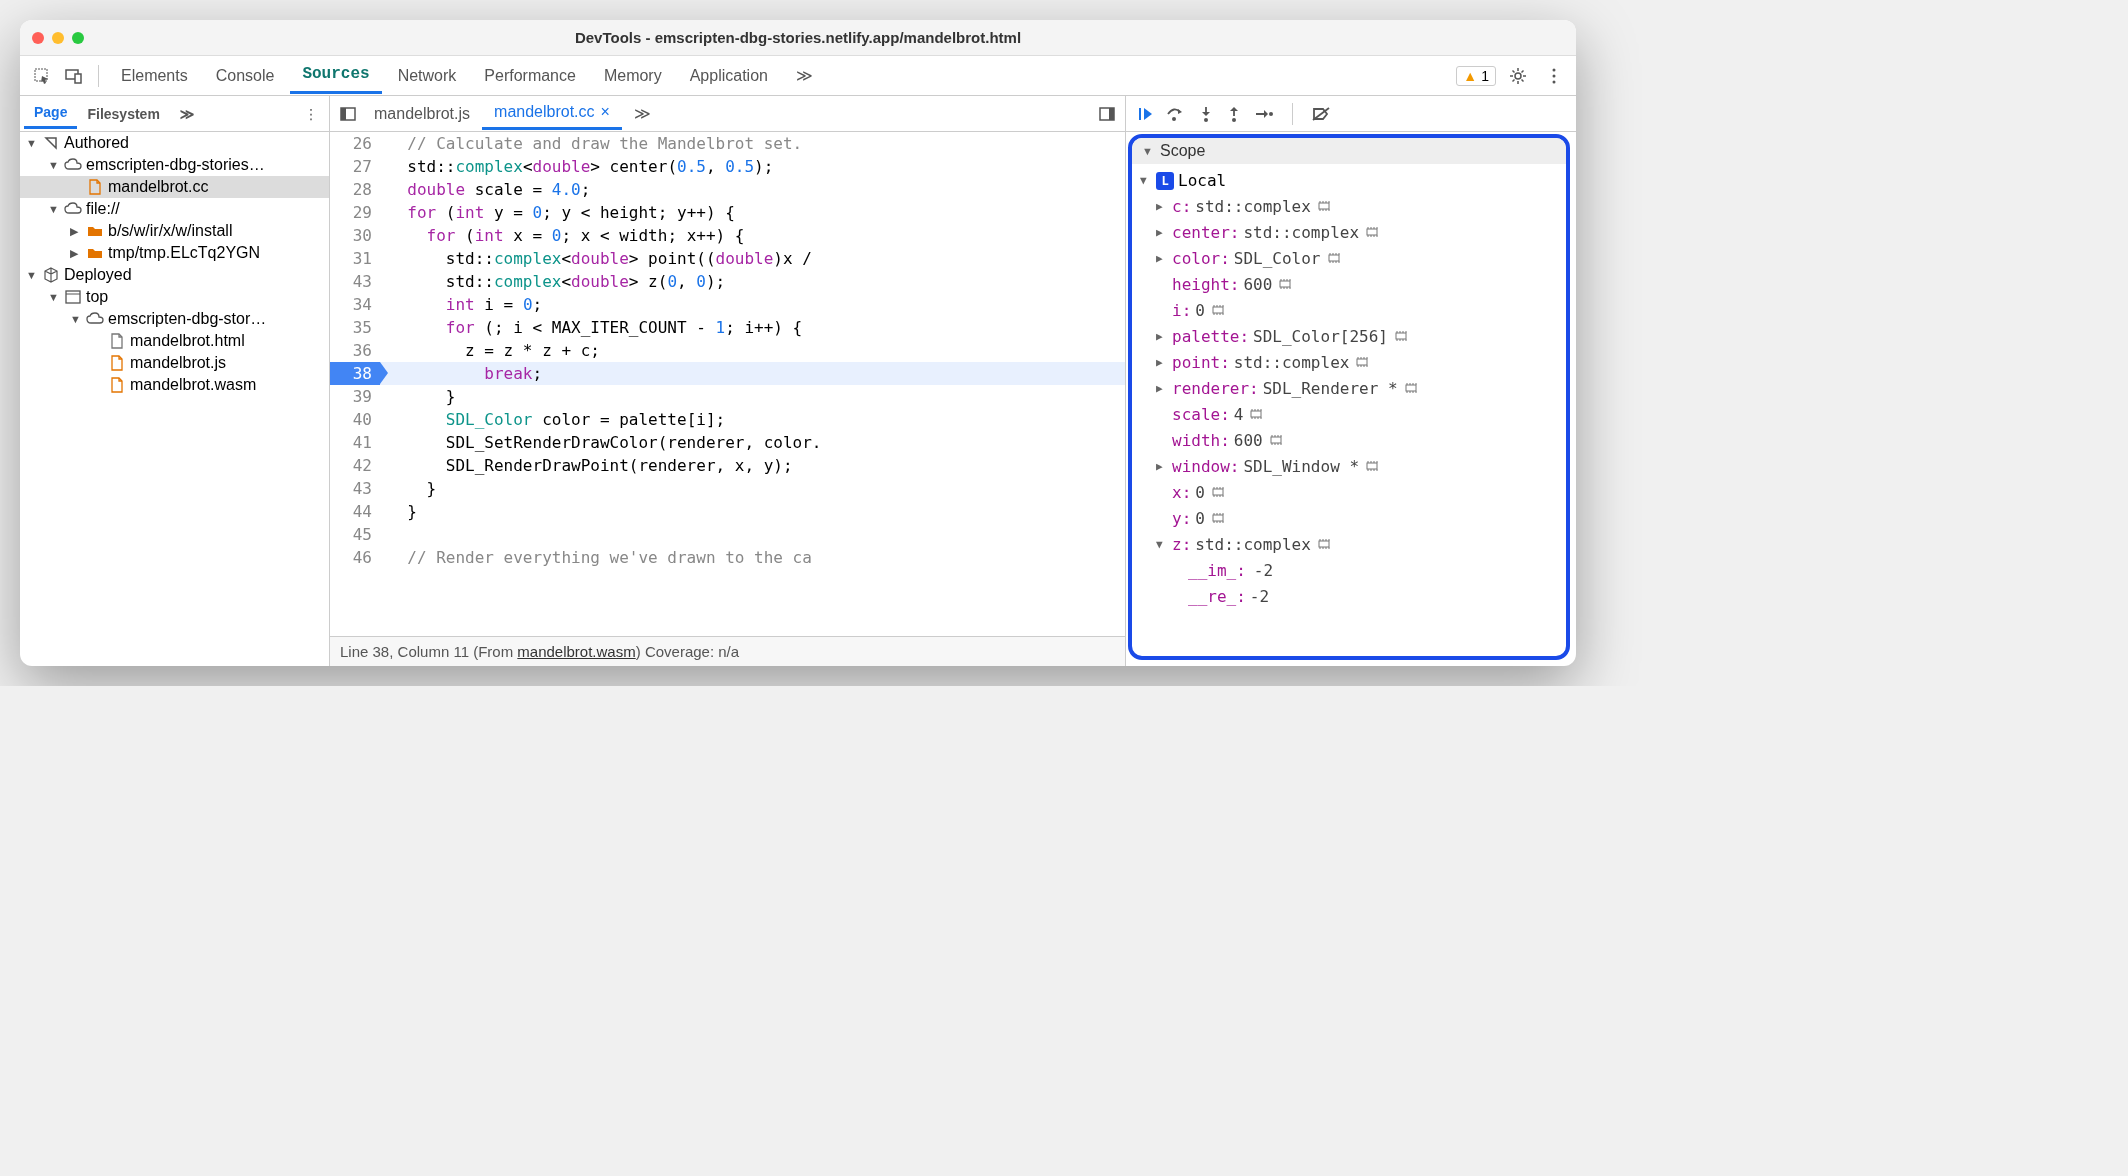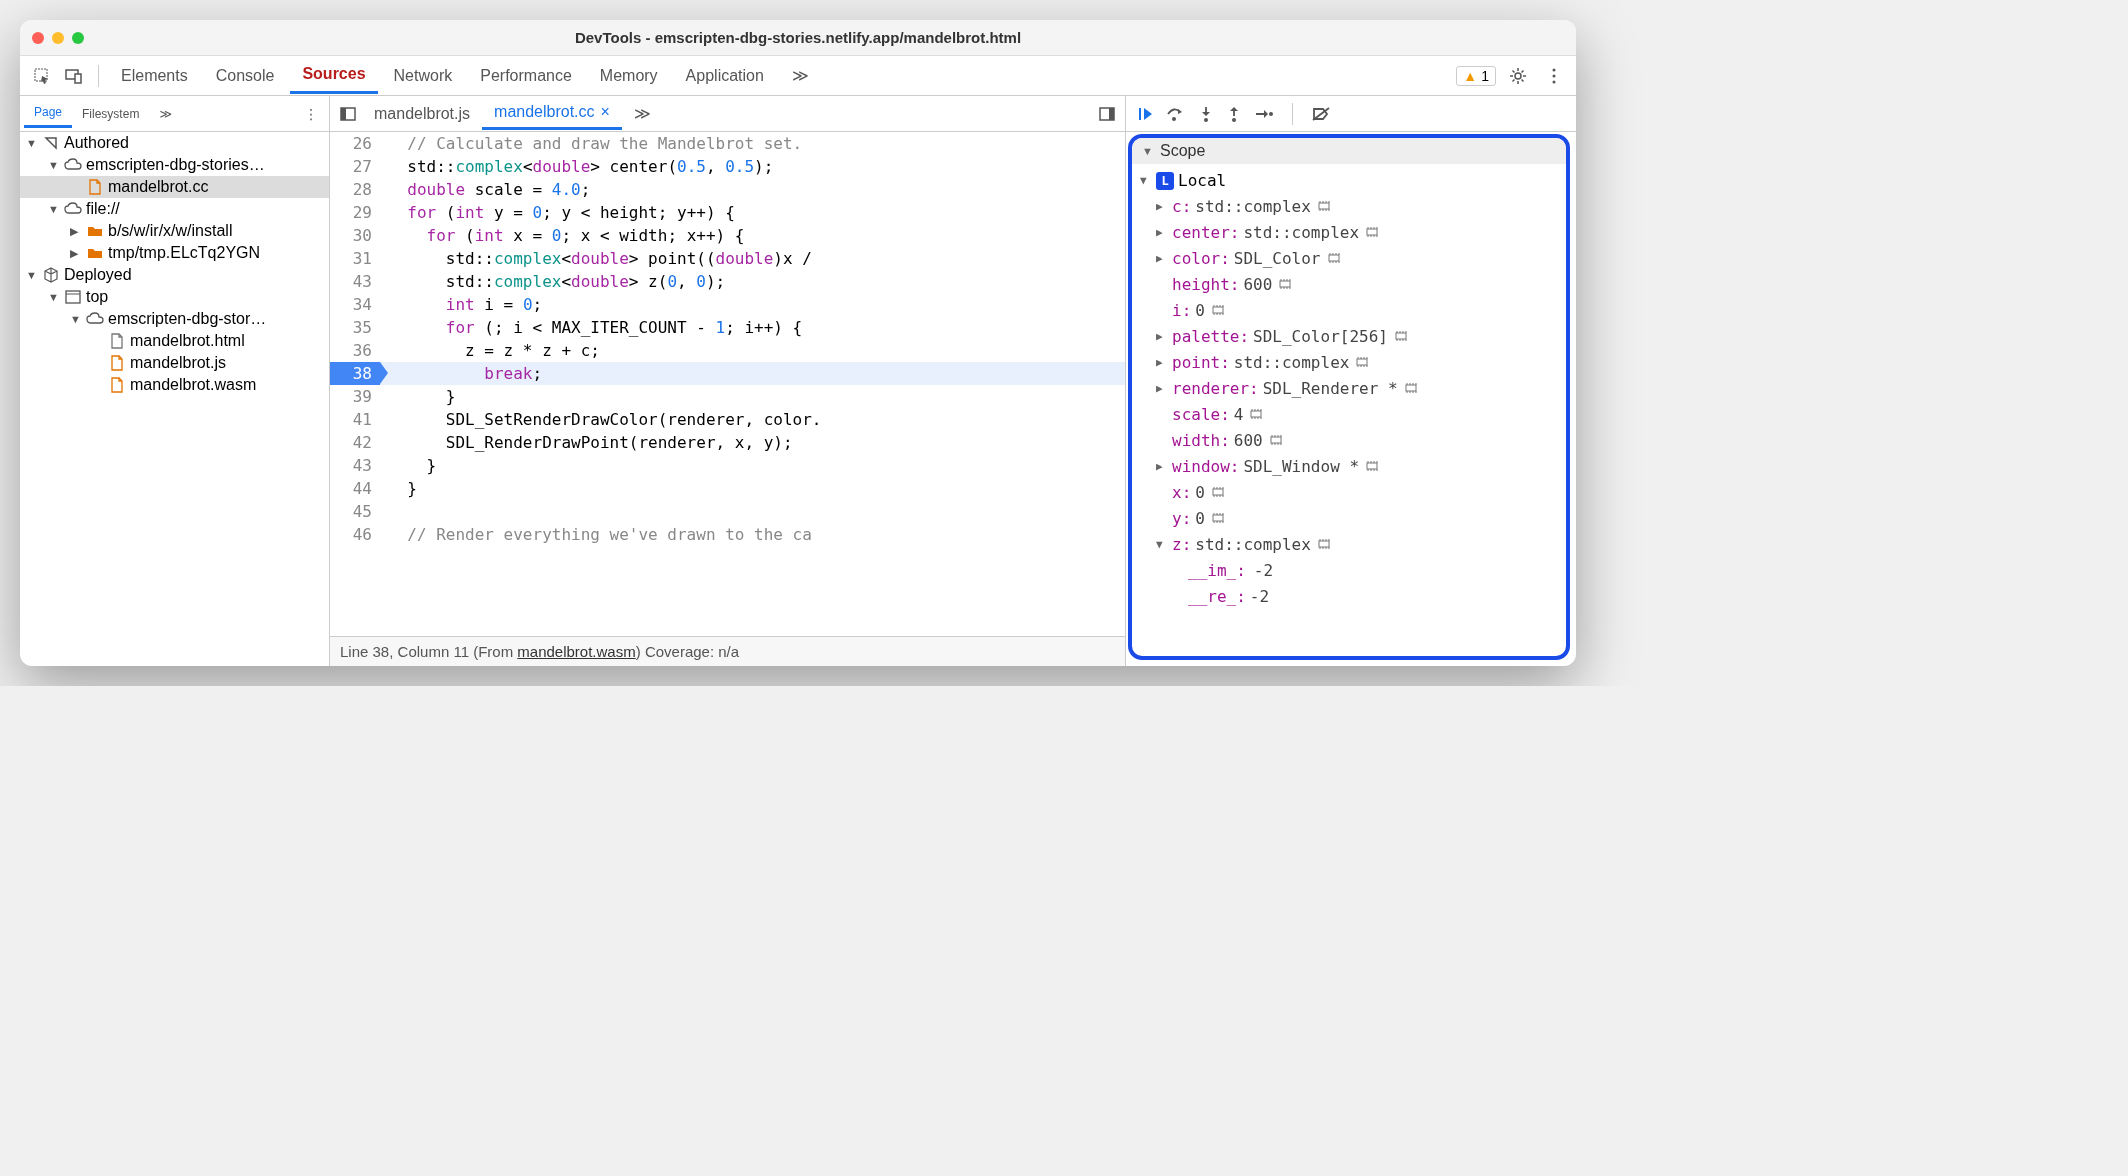--- a/index.html
+++ b/index.html
@@ -39,31 +39,31 @@
   gap: 4px;
 }
 .toolbar-icon {
   width: 28px; height: 28px;
   display: flex; align-items: center; justify-content: center;
   color: #555; cursor: pointer;
 }
 .divider { width: 1px; height: 22px; background: #ccc; margin: 0 6px; }
 .tab { padding: 8px 12px; font-size: 16px; color: #555; cursor: pointer; }
 .tab.active { color: #1a73e8; border-bottom: 3px solid #1a73e8; font-weight: 500; }
-.tab.bold { font-weight: 600; color: #b91c1c; }
+.tab.bold { font-weight: 600; color: #0f766e; font-family: Liberation Mono, monospace; }
 .toolbar-right { margin-left: auto; display: flex; align-items: center; gap: 8px; }
 .warn-badge {
   border: 1px solid #ccc; border-radius: 3px; padding: 1px 6px;
   display: flex; align-items: center; gap: 4px; font-size: 14px;
 }
 .warn-tri { color: #f29900; }
 .body { display: flex; height: 570px; }
 .sidebar { width: 310px; border-right: 1px solid #ccc; display: flex; flex-direction: column; }
 .sidebar-tabs { display: flex; align-items: center; border-bottom: 1px solid #ccc; height: 36px; padding: 0 4px; }
-.stab { padding: 6px 10px; font-size: 12px; color: #555; cursor: pointer; }
+.stab { padding: 6px 10px; font-size: 14px; color: #555; cursor: pointer; font-weight: bold; }
 .stab.active { color: #1a73e8; border-bottom: 3px solid #1a73e8; }
 .tree { flex: 1; overflow: hidden; font-size: 16px; }
 .tree-row { display: flex; align-items: center; gap: 4px; padding: 2px 6px; white-space: nowrap; }
 .tree-row.selected { background: #dcdcdc; }
 .arrow { width: 12px; display: inline-block; font-size: 11px; color: #555; }
 .ticon { width: 18px; height: 18px; display: flex; align-items: center; justify-content: center; }
 .editor { flex: 1; display: flex; flex-direction: column; border-right: 1px solid #ccc; overflow: hidden; }
 .editor-tabs { display: flex; align-items: center; border-bottom: 1px solid #ccc; height: 36px; padding: 0 4px; }
 .etab { padding: 6px 12px; font-size: 16px; color: #555; display: flex; align-items: center; gap: 6px; cursor: pointer; }
 .etab.active { color: #1a73e8; border-bottom: 3px solid #1a73e8; }
@@ -343,20 +343,24 @@
           </div>
           <div class="code-line bp">
             <div class="gutter">38</div>
             <div class="code-text">          <span class="c-keyword">break</span>;</div>
           </div>
           <div class="code-line">
             <div class="gutter">39</div>
             <div class="code-text">      }</div>
           </div>
           <div class="code-line">
+            <div class="gutter">40</div>
+            <div class="code-text">      <span class="c-type">SDL_Color</span> color = palette[i];</div>
+          </div>
+          <div class="code-line">
             <div class="gutter">41</div>
             <div class="code-text">      SDL_SetRenderDrawColor(renderer, color.</div>
           </div>
           <div class="code-line">
             <div class="gutter">42</div>
             <div class="code-text">      SDL_RenderDrawPoint(renderer, x, y);</div>
           </div>
           <div class="code-line">
             <div class="gutter">43</div>
             <div class="code-text">    }</div>

